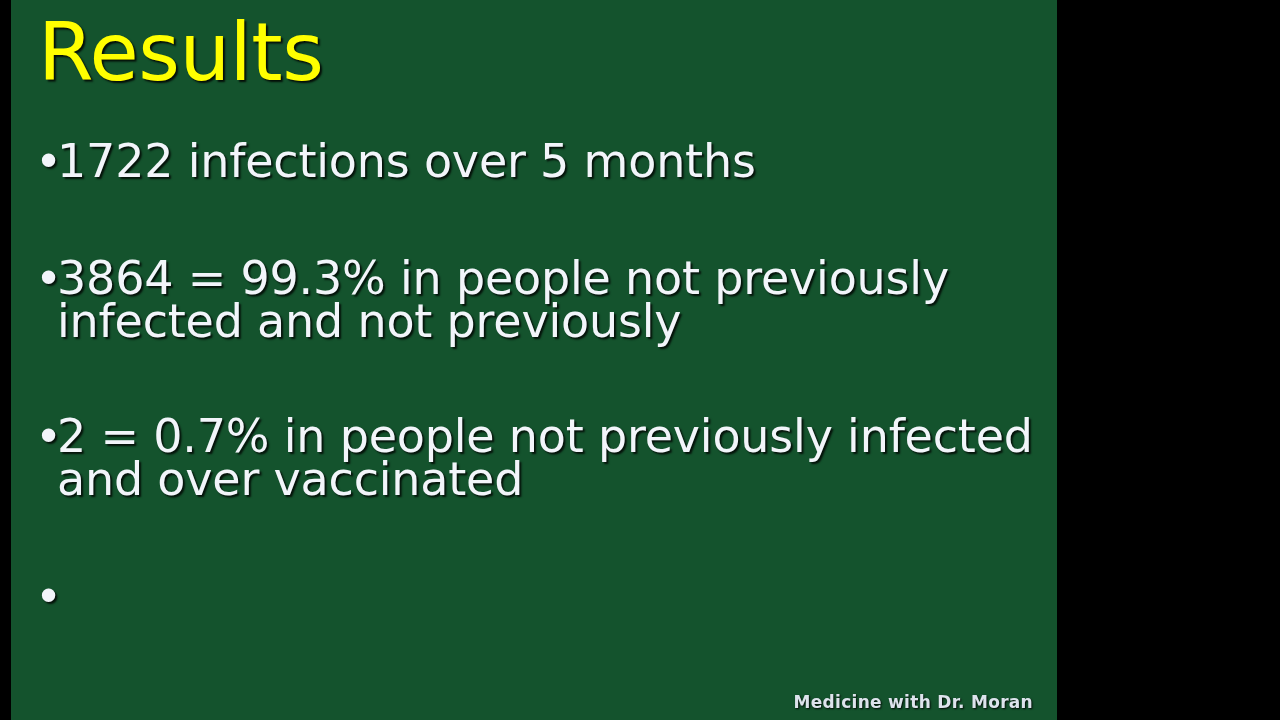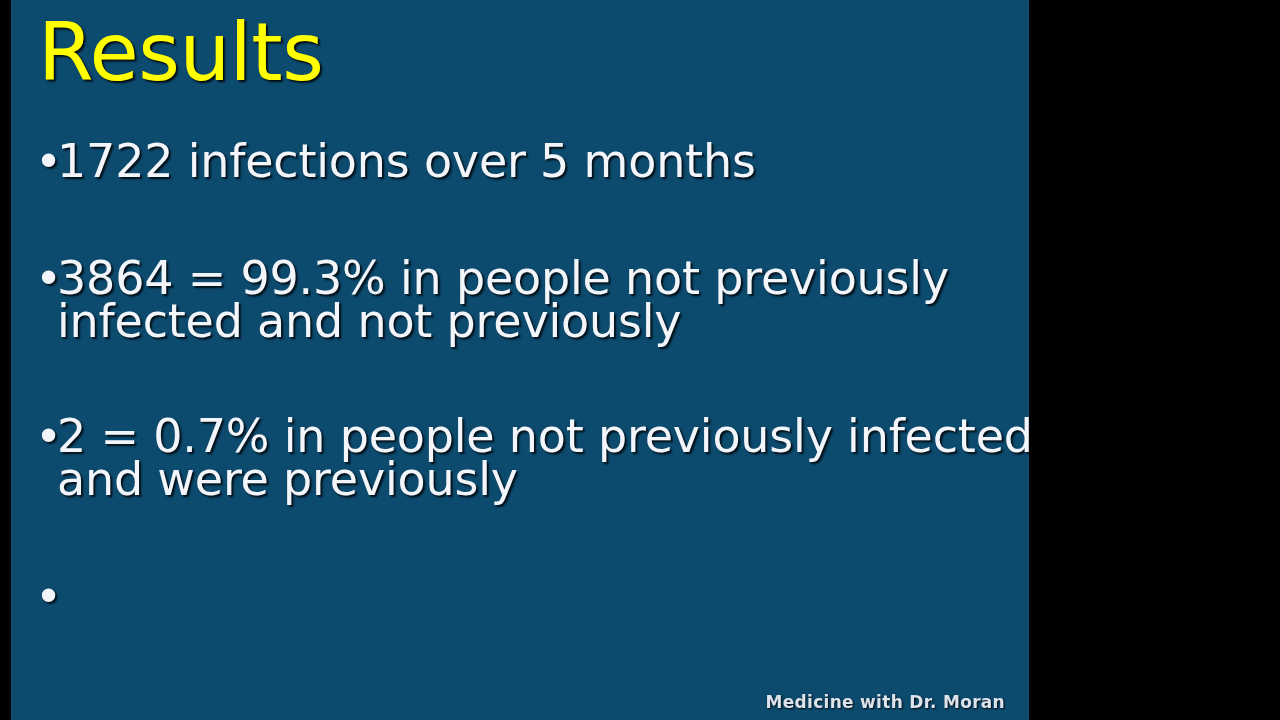--- a/index.html
+++ b/index.html
@@ -25,21 +25,22 @@
   }
   .pillar.left  { left: 0;  width: 11px; }
   .pillar.right { right: 0; width: 15px; }
 
   .slide-canvas {
     position: absolute;
     left: 11px;
     top: 0;
     width: 1018px;
     height: 720px;
-    background: #0c4a6e;
+    background: #14532d;
+    padding-left: 28px;
   }
 
   .slide-title {
     position: absolute;
     left: 27px;
     top: 13px;
     font-size: 80px;
     line-height: 1.0;
     font-weight: 400;
     color: #FFFF00;
@@ -125,21 +126,21 @@
         <span class="bullet-text">
           <span class="line">3864 = 99.3% in people not previously</span>
           <span class="line">infected and not previously</span>
         </span>
       </div>
 
       <div class="bullet-item b2">
         <span class="bullet-marker">•</span>
         <span class="bullet-text">
           <span class="line">2 = 0.7% in people not previously infected</span>
-          <span class="line">and were previously</span>
+          <span class="line">and over vaccinated</span>
         </span>
       </div>
 
       <div class="bullet-item b3">
         <span class="bullet-marker">•</span>
       </div>
 
     </div>
 
     <div class="watermark">Medicine with Dr. Moran</div>

